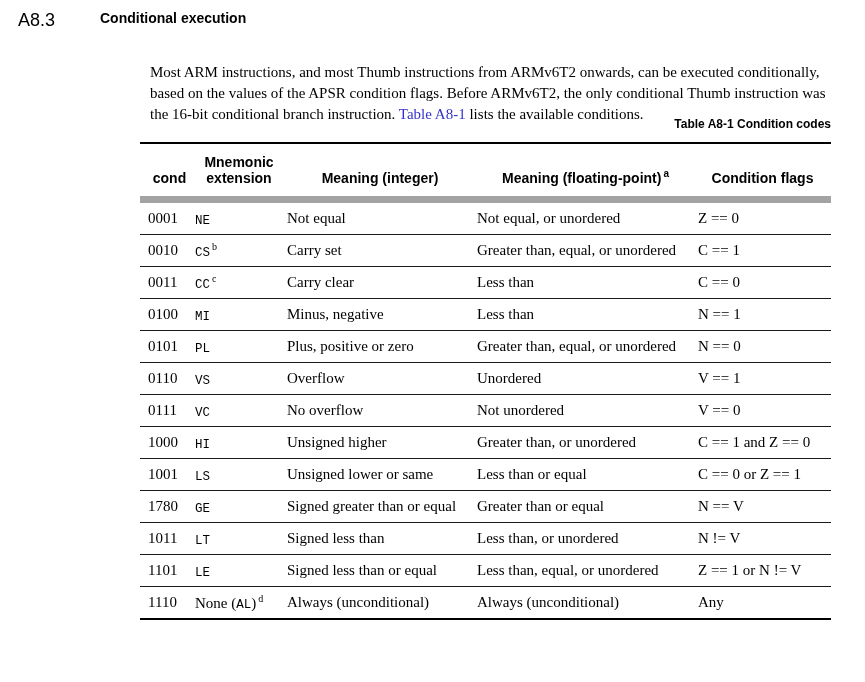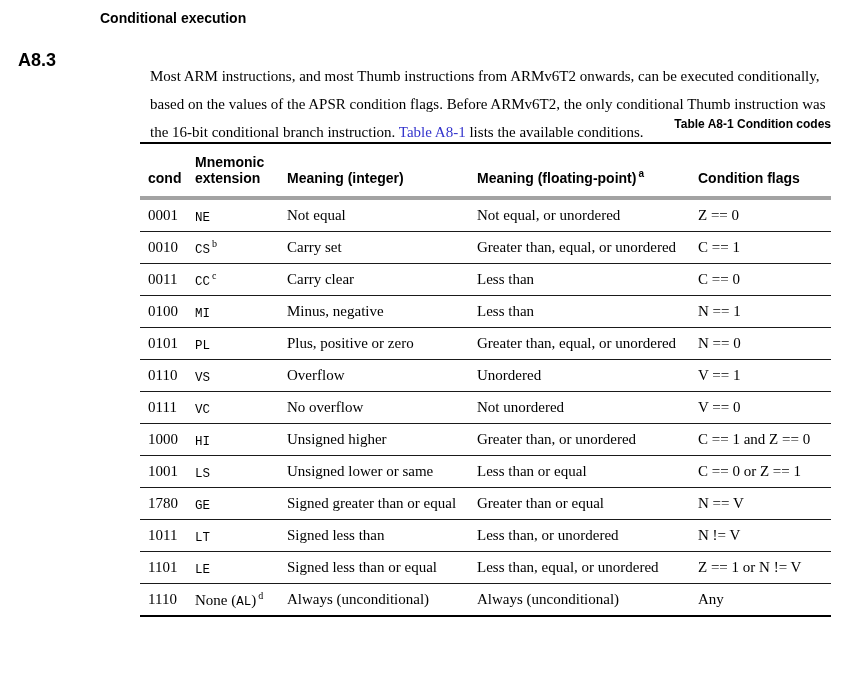--- a/index.html
+++ b/index.html
@@ -3,45 +3,45 @@
 <meta charset="utf-8">
 <style>
   html,body{margin:0;padding:0;background:#ffffff;}
   body{
     width:865px;height:682px;position:relative;overflow:hidden;
     font-family:"Liberation Serif", serif;color:#000;
   }
   .section-head{position:absolute;top:10px;left:0;width:865px;}
   .section-num{
     position:absolute;left:18px;top:0;
-    font-family:"Liberation Sans", sans-serif;font-weight:bold;font-size:18px;margin-top:40px;
+    font-family:"Liberation Sans", sans-serif;font-weight:normal;font-size:18px;
   }
   .section-title{
     position:absolute;left:100px;top:0;
     font-family:"Liberation Sans", sans-serif;font-weight:bold;font-size:14px;
   }
   .intro{
     position:absolute;left:150px;top:47px;width:678px;
-    font-size:15px;line-height:28px;
+    font-size:15px;line-height:21px;
   }
   .link{color:#3333cc;cursor:pointer;}
   .tbl-caption{
     position:absolute;left:140px;top:117px;width:691px;text-align:right;
     font-family:"Liberation Sans", sans-serif;font-weight:bold;font-size:12px;
   }
   table.t{
     position:absolute;left:140px;top:142px;width:691px;
     border-collapse:collapse;table-layout:fixed;
     border-top:2px solid #000;border-bottom:2px solid #000;
   }
   table.t th{
     font-family:"Liberation Sans", sans-serif;font-weight:bold;font-size:14px;
-    text-align:left;vertical-align:bottom;
+    text-align:center;vertical-align:bottom;
     padding:10px 4px 10px 0;
-    border-bottom:4px solid #a3a3a3;
+    border-bottom:7px solid #a3a3a3;
   }
   table.t td{
     font-size:15px;height:31px;vertical-align:middle;
     padding:0 4px 0 0;
     border-bottom:1px solid #1a1a1a;
   }
   table.t th:first-child, table.t td:first-child{padding-left:8px;}
   .mono{font-family:"Liberation Mono", "DejaVu Sans Mono", monospace;font-size:12.5px;}
   sup.sp{font-size:10px;vertical-align:super;padding-left:2px;font-family:"Liberation Serif", serif;}
   th sup.sp{font-family:"Liberation Sans", sans-serif;font-weight:bold;}

